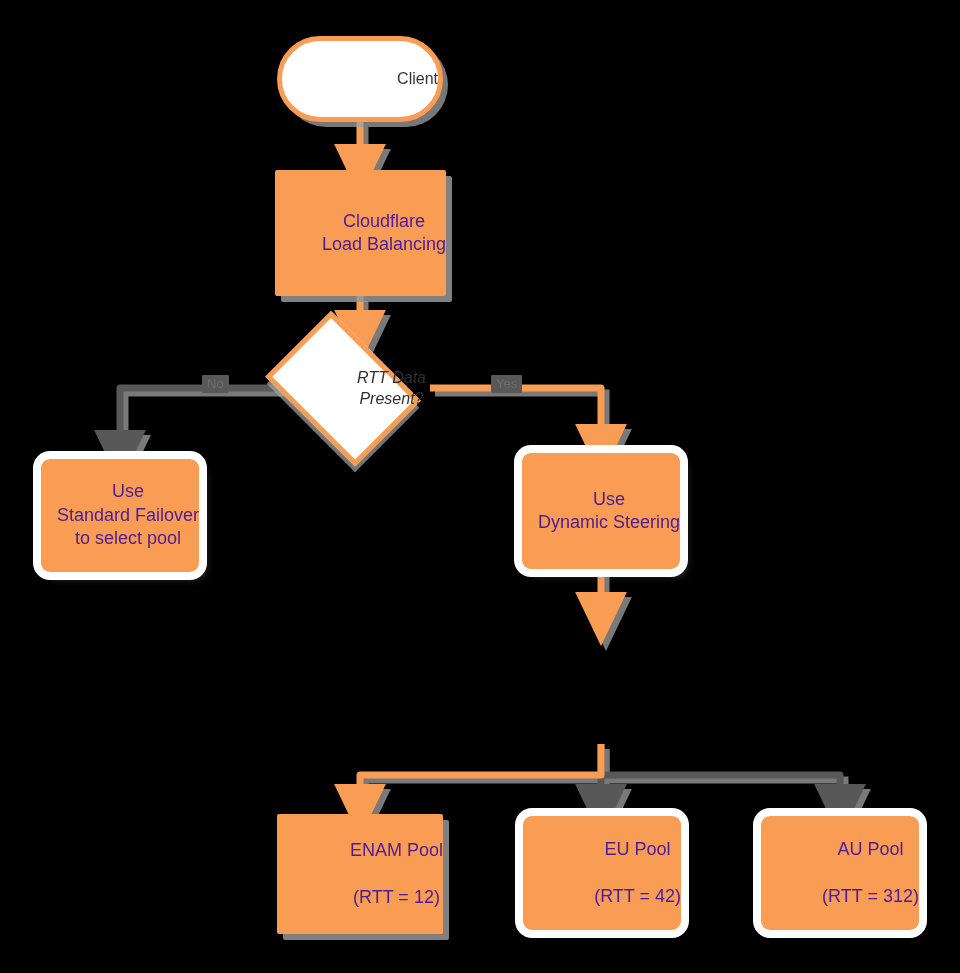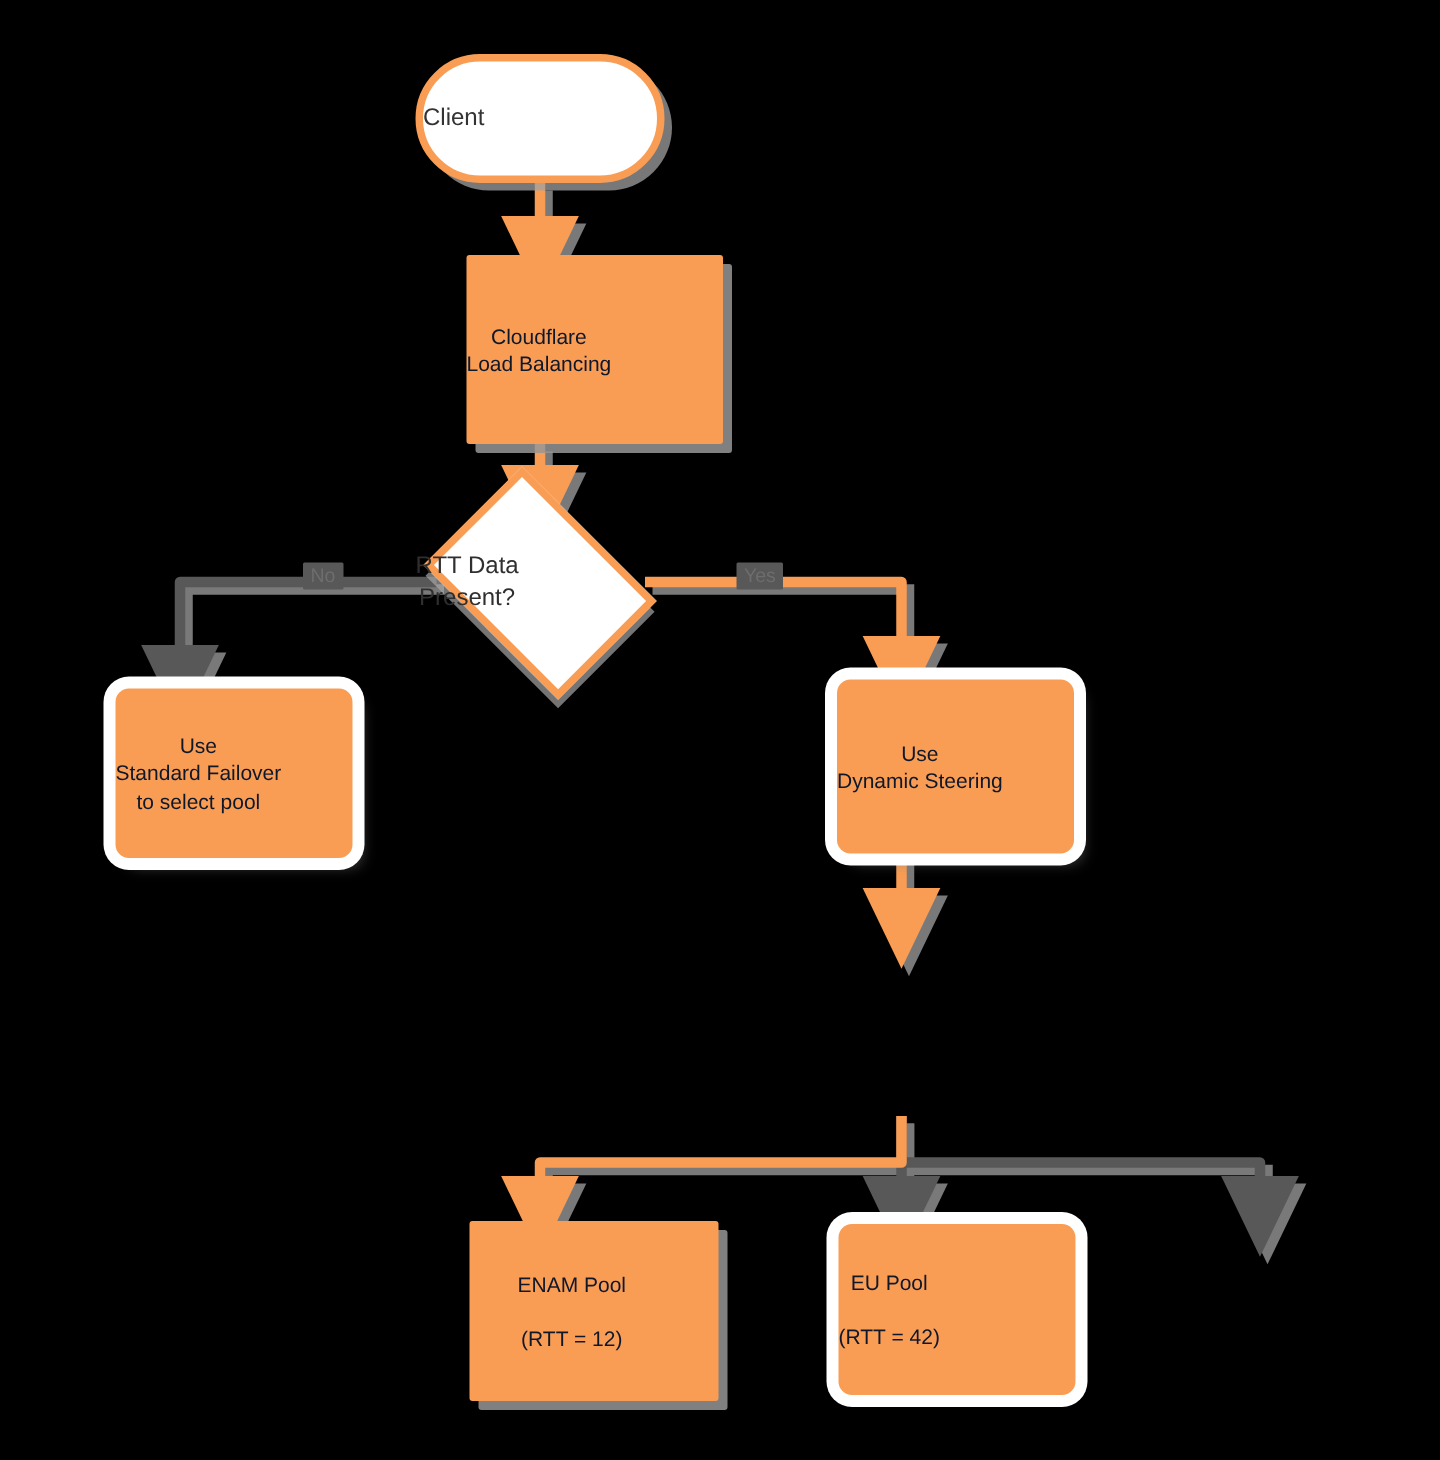--- a/index.html
+++ b/index.html
@@ -22,36 +22,35 @@
     width: 960px;
     height: 973px;
   }
 
   
   .node {
     position: absolute;
     box-sizing: border-box;
     display: flex;
     align-items: center;
-    justify-content: flex-start;
+    justify-content: flex-end;
     text-align: center;
     z-index: 5;
   }
   .node .label {
     line-height: 1.30;
     white-space: pre-line;
     pointer-events: none;
   }
 
   
   .proc {
     background: #f99d55;
-    color: #0f172a;
-    font-size: 14px;
-    margin-left: 36px;
+    color: #4c1d95;
+    font-size: 18px;
   }
   .proc.sharp {
     border-radius: 2px;
     box-shadow: 6px 6px 0 0 rgba(150,150,150,0.85);
   }
   .proc.round {
     border-radius: 9px;
     box-shadow: 0 0 0 8px #ffffff, 7px 7px 9px -1px rgba(120,120,120,0.55);
   }
   .proc.roundplain {
@@ -151,21 +150,21 @@
 
   <div class="node term" style="left:277px; top:36px; width:166px; height:86px;">
     <div class="label">Client</div>
   </div>
 
   <div class="node proc sharp" style="left:275px; top:170px; width:171px; height:126px;">
     <div class="label">Cloudflare
 Load Balancing</div>
   </div>
 
-  <div class="node decision" style="left:277px; top:330px; width:166px; height:118px;">
+  <div class="node decision" style="left:260px; top:330px; width:166px; height:118px;font-style:italic;">
     <div class="dia"></div>
     <div class="label">RTT Data
 Present?</div>
   </div>
 
   <div class="node proc round" style="left:41px; top:459px; width:158px; height:113px;">
     <div class="label">Use
 Standard Failover
 to select pool</div>
   </div>
@@ -183,14 +182,20 @@
     </div>
   </div>
 
   <div class="node proc roundplain" style="left:523px; top:816px; width:158px; height:114px;">
     <div class="label">
       <div>EU Pool</div>
       <div><span>(</span><span>RTT = 42</span><span>)</span></div>
     </div>
   </div>
 
+  <div class="node proc roundplain" style="left:761px; top:816px; width:158px; height:114px;">
+    <div class="label">
+      <div>AU Pool</div>
+      <div><span>(</span><span>RTT = 312</span><span>)</span></div>
+    </div>
+  </div>
 
 </div>
 
 </body></html>

